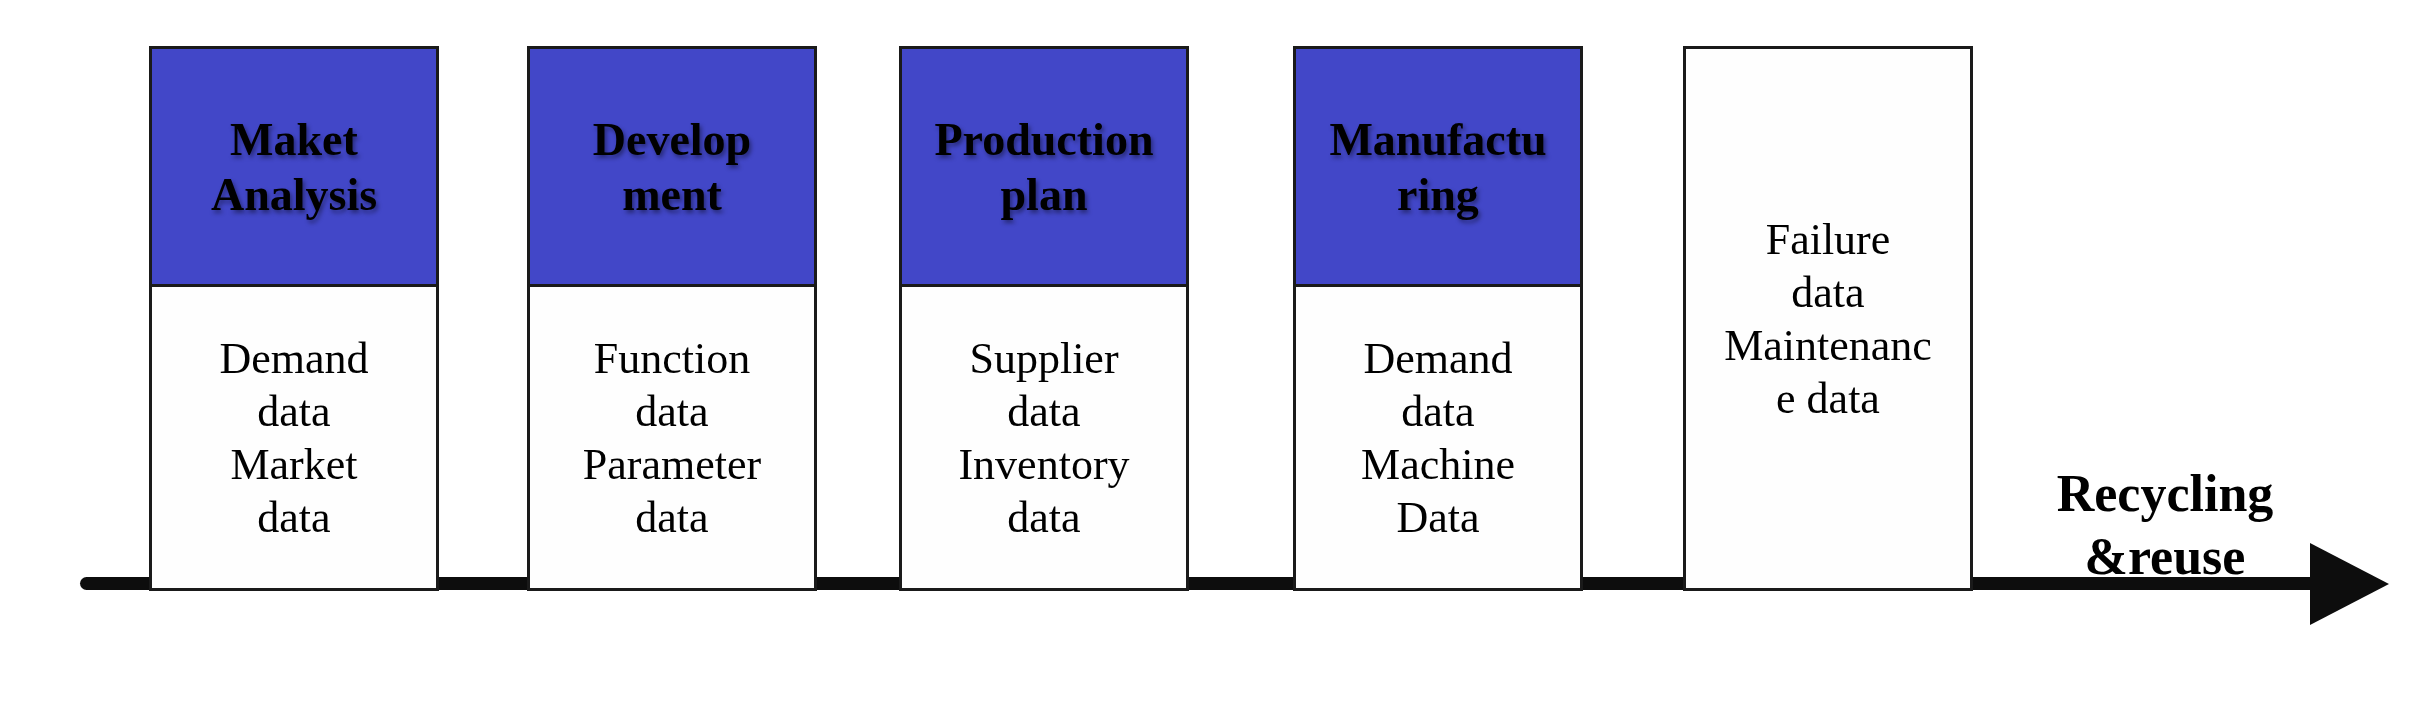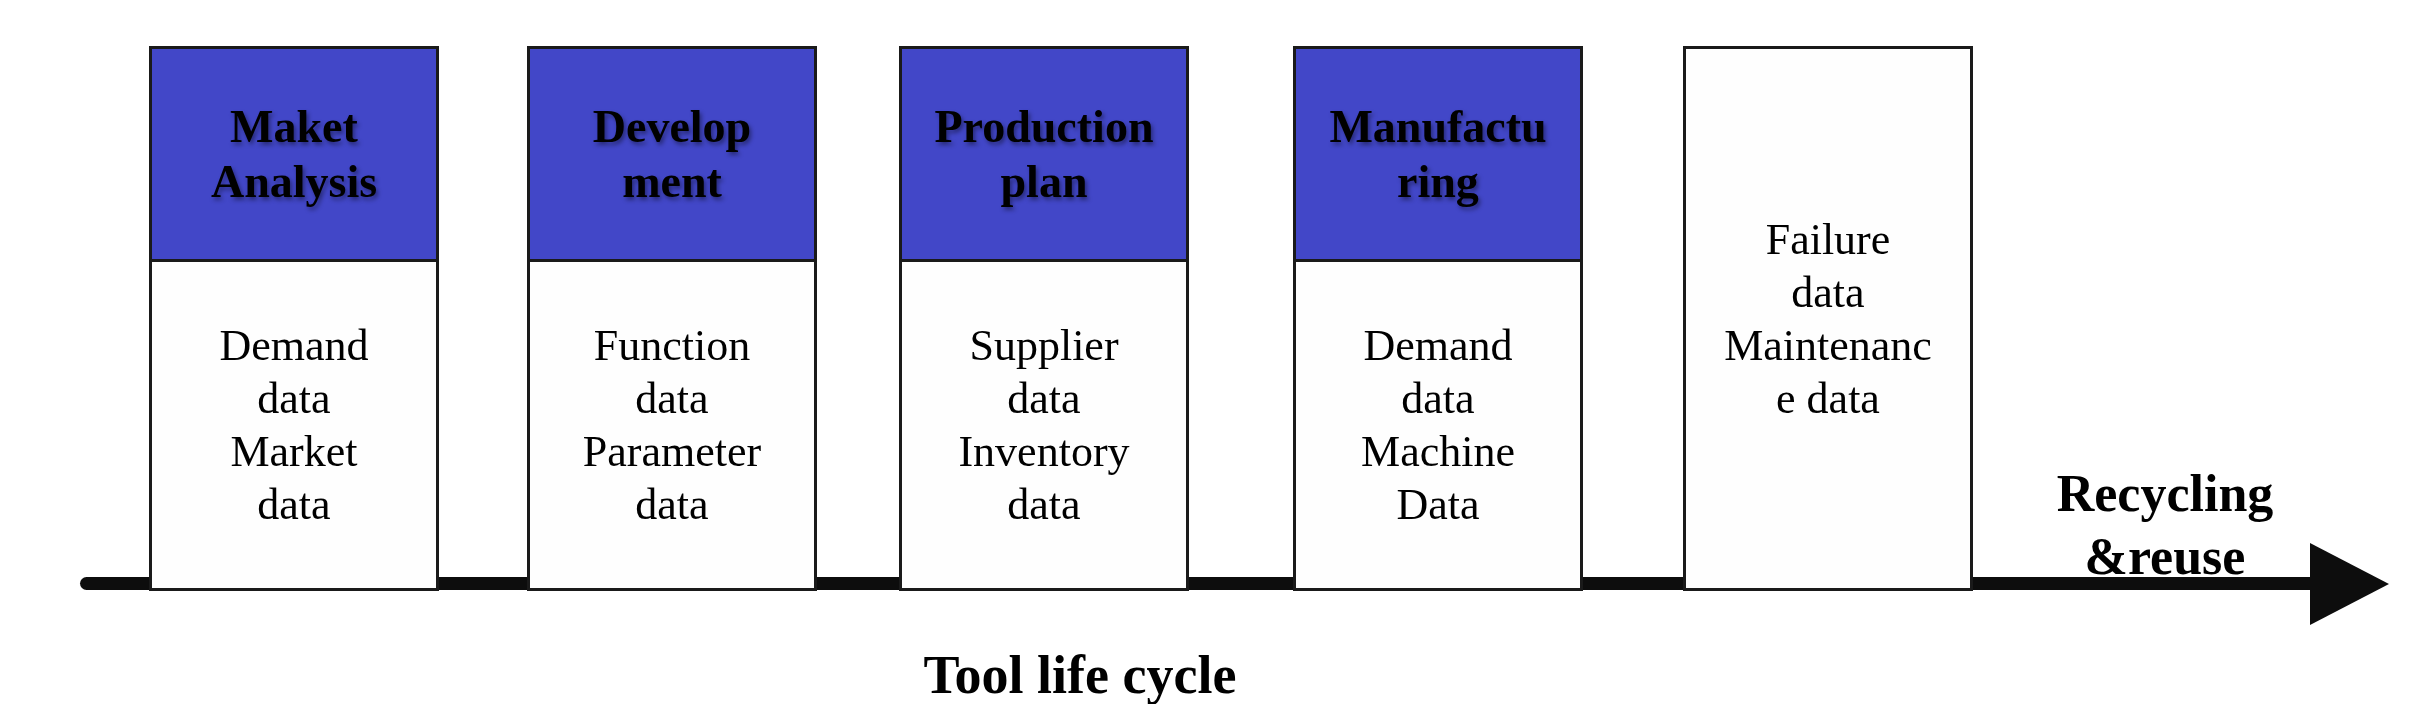--- a/index.html
+++ b/index.html
@@ -22,21 +22,21 @@
     width: 290px;
     height: 545px;
     box-sizing: border-box;
     border: 3px solid var(--box-border, #1a1a1a);
     background: #fefefe;
     display: flex;
     flex-direction: column;
     z-index: 2;
   }
   .stage-header {
-    height: 213px;
+    height: 238px;
     box-sizing: border-box;
     flex: none;
     background: var(--header-bg, #4247C8);
     border-bottom: 3px solid var(--box-border, #1a1a1a);
     display: flex;
     align-items: center;
     justify-content: center;
     text-align: center;
     font-weight: bold;
     font-size: 46px;
@@ -147,15 +147,14 @@
   <div class="stage" style="left:1683px">
     <div class="stage-data">Failure
 data
 Maintenanc
 e data</div>
   </div>
 
   <div class="end-label">Recycling
 &amp;reuse</div>
 
-  <div class="caption">Tool life cycle</div>
 
 </div>
 
 </body></html>

